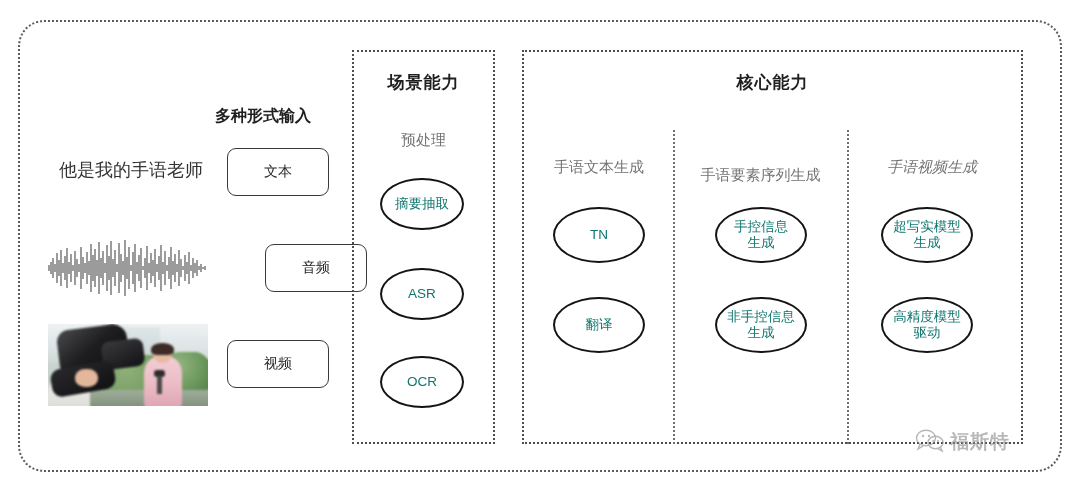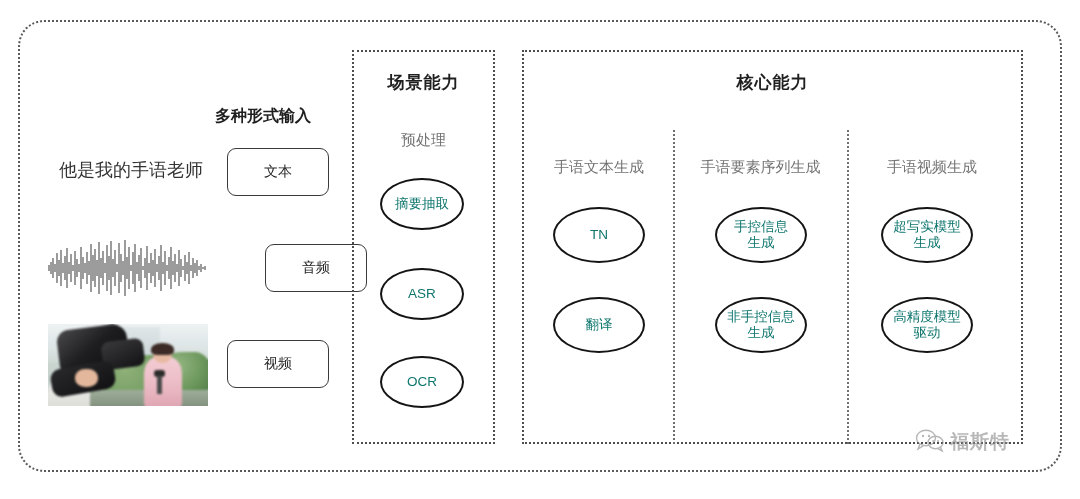--- a/index.html
+++ b/index.html
@@ -403,31 +403,31 @@
     <div class="col-divider" id="divider-2"></div>
 
     <div class="sub-label" style="left:10px; width:130px; top:106px;">手语文本生成</div>
     <div class="ellipse core" style="left:29px; top:155px;">
       <span>TN</span>
     </div>
     <div class="ellipse core" style="left:29px; top:245px;">
       <span>翻译</span>
     </div>
 
-    <div class="sub-label" style="left:159px; width:155px; top:106px;">手语要素序列生成</div>
+    <div class="sub-label" style="left:159px; width:155px; top:114px;">手语要素序列生成</div>
     <div class="ellipse core" style="left:191px; top:155px; white-space:pre-line;">
       <span>手控信息
 生成</span>
     </div>
     <div class="ellipse core" style="left:191px; top:245px; white-space:pre-line;">
       <span>非手控信息
 生成</span>
     </div>
 
-    <div class="sub-label" style="left:333px; width:150px; top:106px;">手语视频生成</div>
+    <div class="sub-label" style="left:333px; width:150px; top:106px;font-style:italic;">手语视频生成</div>
     <div class="ellipse core" style="left:357px; top:155px; white-space:pre-line;">
       <span>超写实模型
 生成</span>
     </div>
     <div class="ellipse core" style="left:357px; top:245px; white-space:pre-line;">
       <span>高精度模型
 驱动</span>
     </div>
   </div>
 

